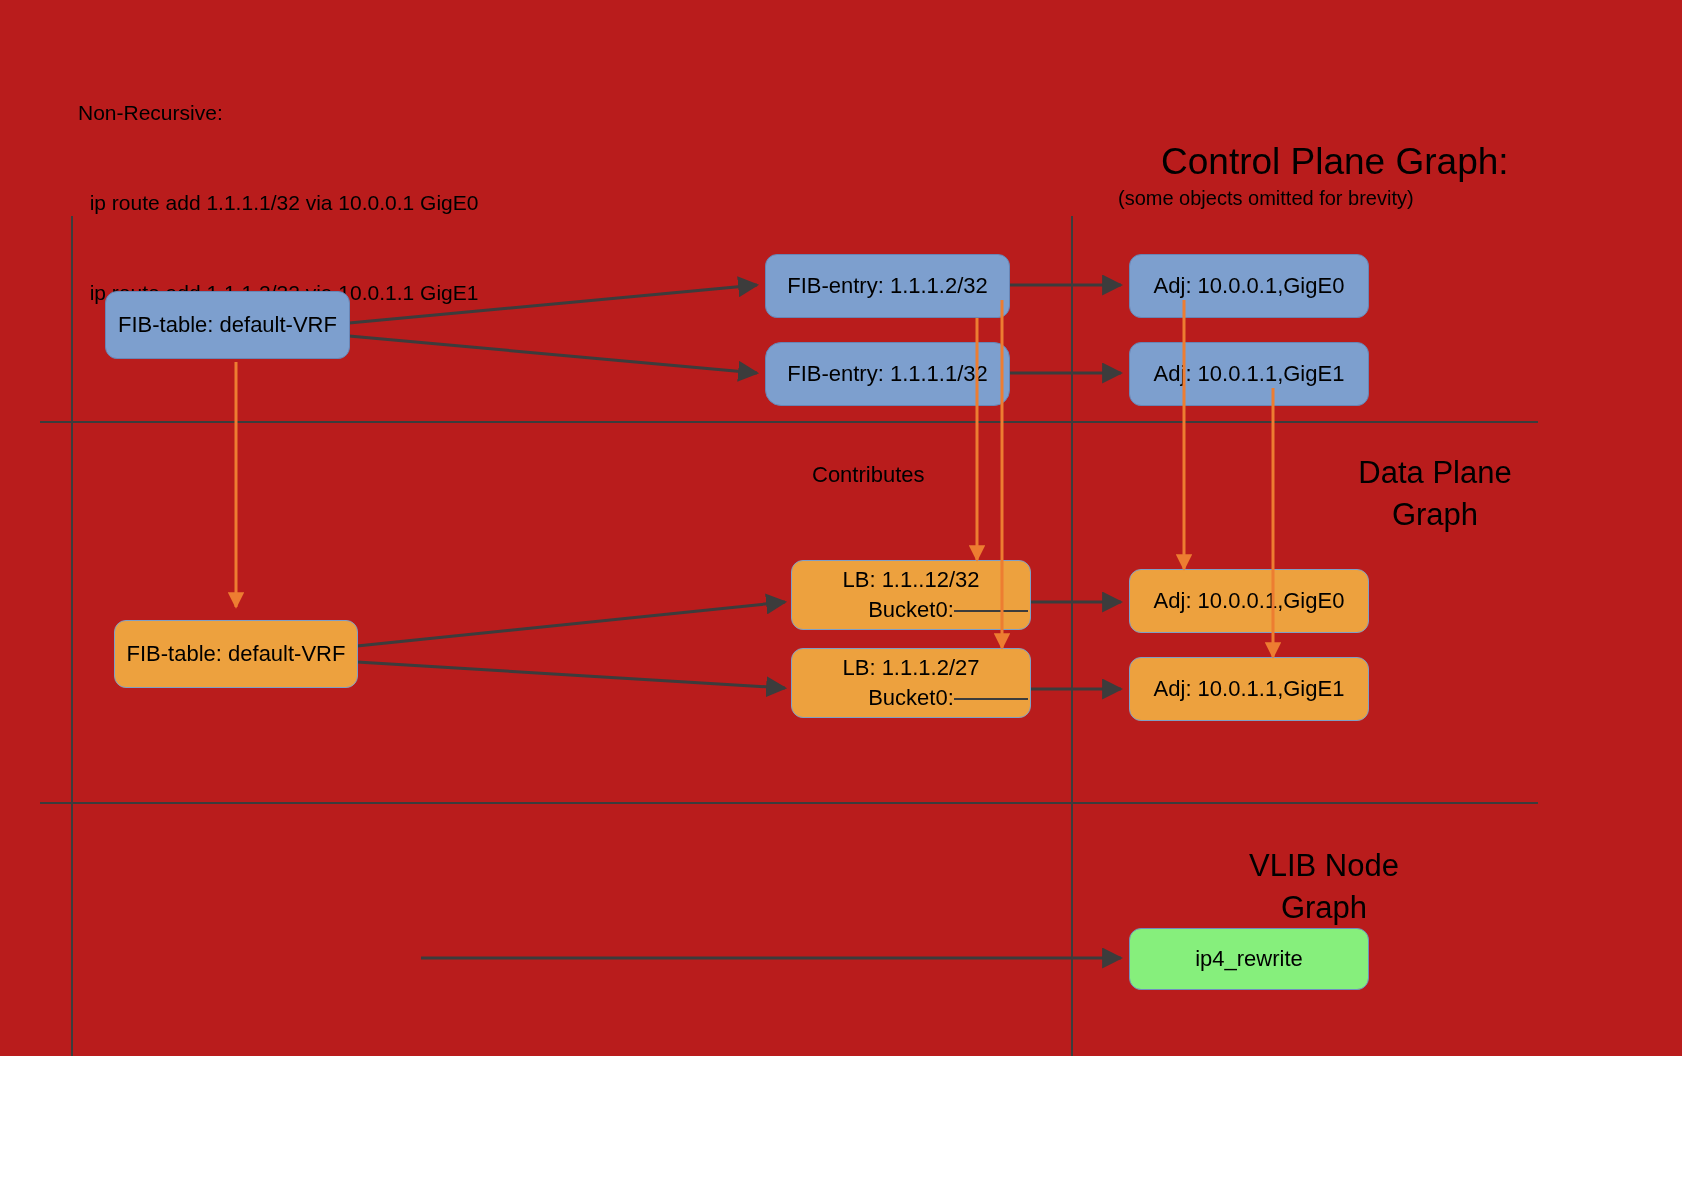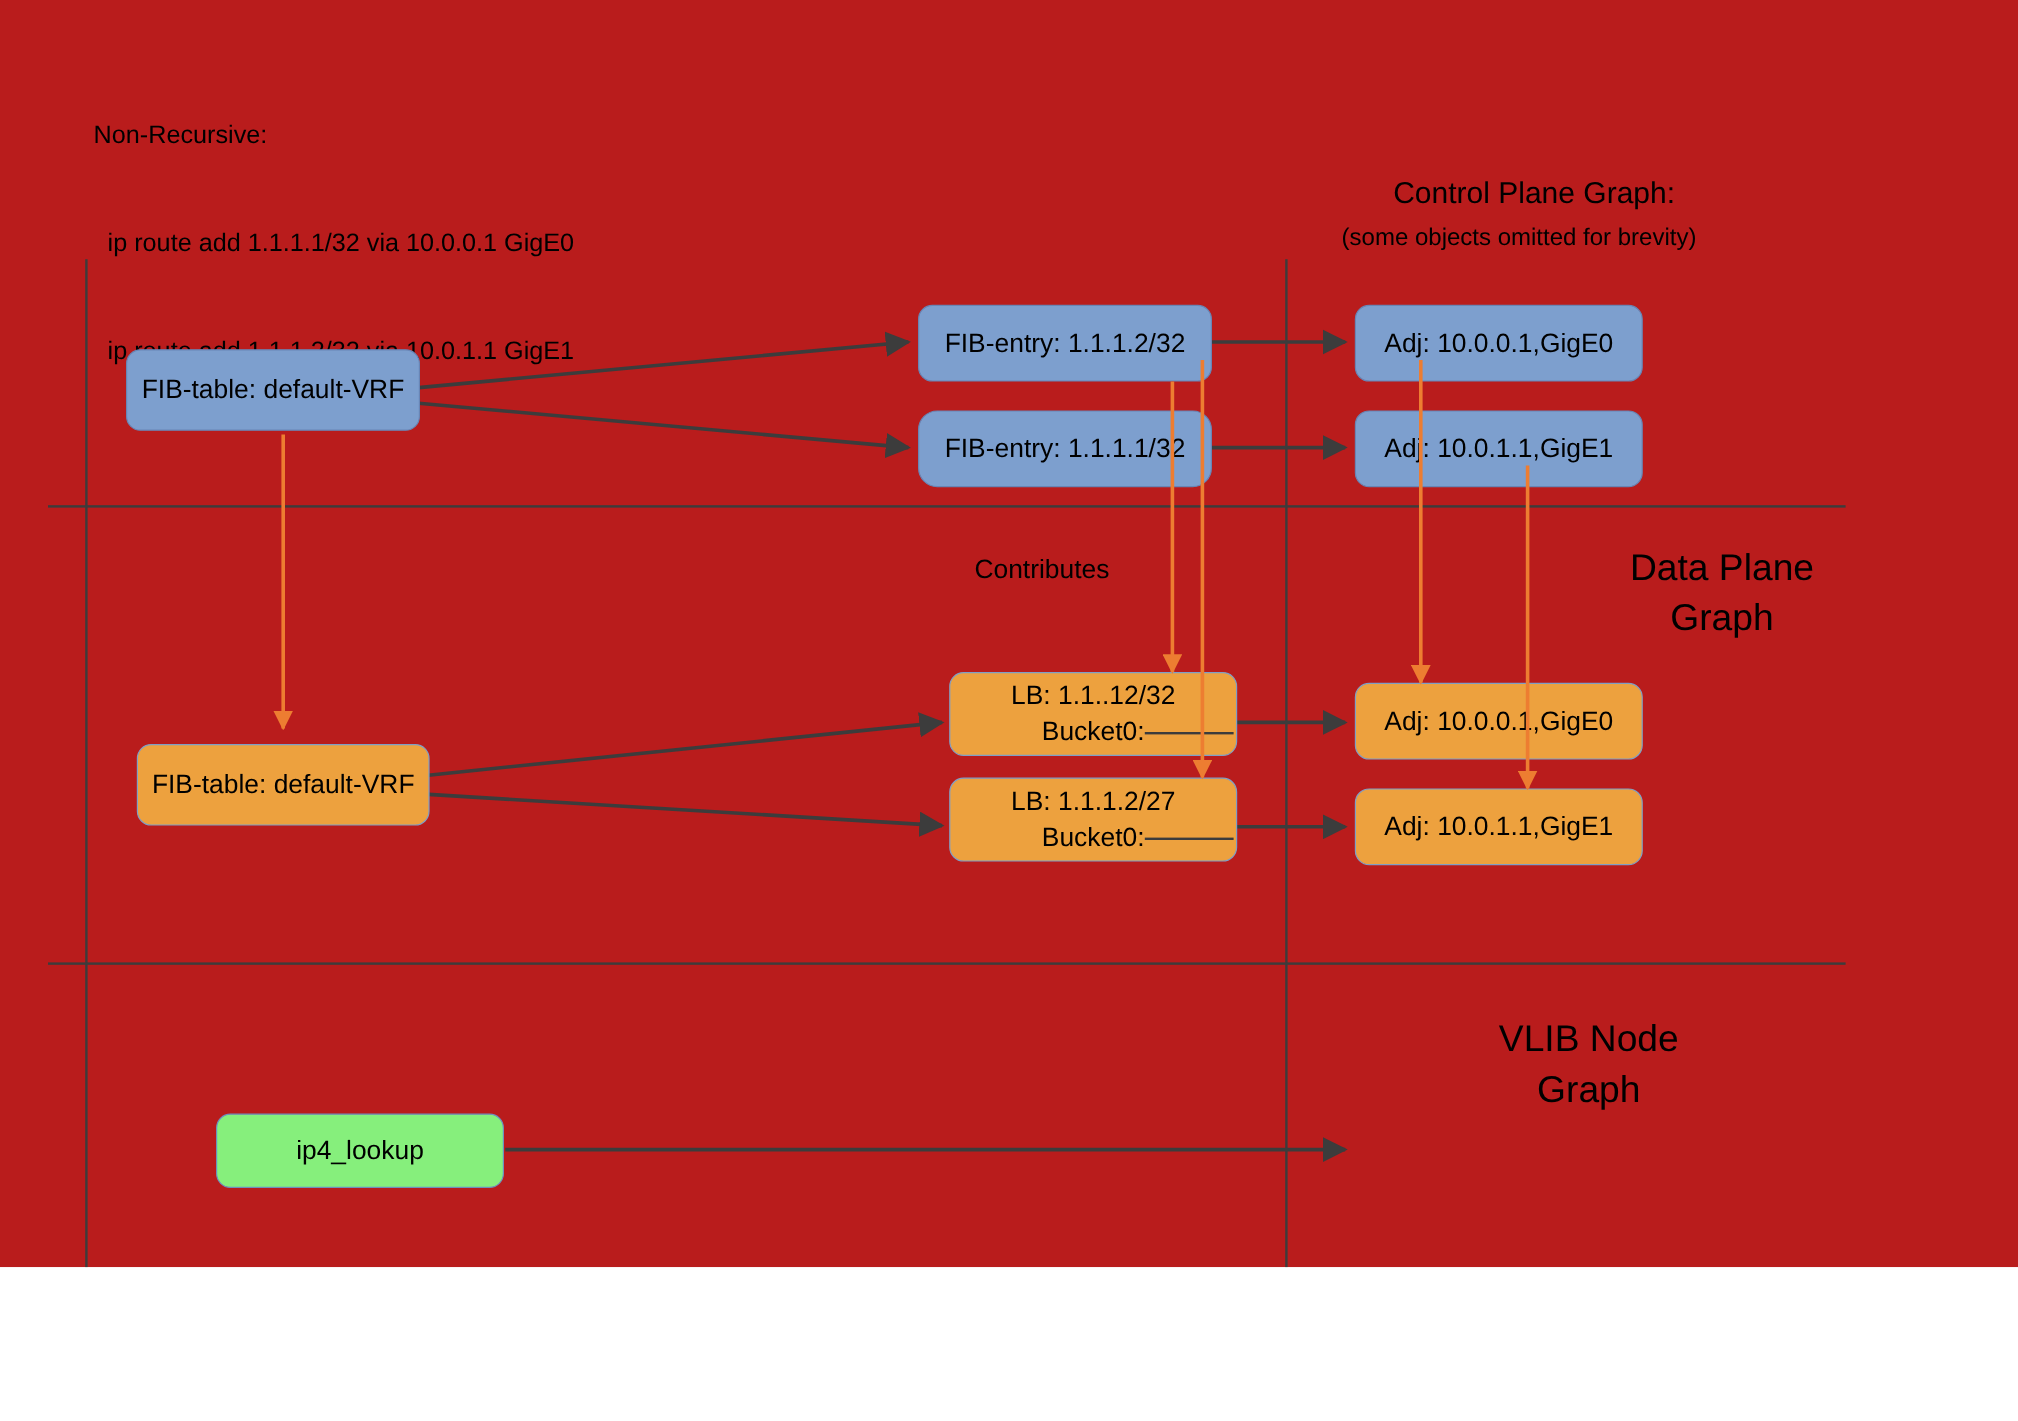--- a/index.html
+++ b/index.html
@@ -33,21 +33,21 @@
   .caption-block {
     position: absolute;
     font-size: 21px;
     line-height: 30px;
     white-space: pre;
     color: #000;
   }
   .caption-line { display: block; white-space: pre; }
   .title-big {
     position: absolute;
-    font-size: 25px;
+    font-size: 37px;
     line-height: 37px;
     color: #000;
     white-space: nowrap;
   }
   .title-sub {
     position: absolute;
     font-size: 20px;
     line-height: 25px;
     color: #000;
     white-space: nowrap;
@@ -208,24 +208,24 @@
   </div>
 
   <div class="node orange" style="left:1129px; top:569px; width:240px; height:64px;">
     <span class="node-line">Adj: 10.0.0.1,GigE0</span>
   </div>
 
   <div class="node orange" style="left:1129px; top:657px; width:240px; height:64px;">
     <span class="node-line">Adj: 10.0.1.1,GigE1</span>
   </div>
 
-  <div class="node green" style="left:180px; top:928px; width:240px; height:62px;">
-    <span class="node-line">ip4_lookup</span>
-  </div>
-
+
+  <div class="node green" style="left:1129px; top:928px; width:240px; height:62px;">
+    <span class="node-line">ip4_rewrite</span>
+  </div>
 
   <svg id="edges-over" viewBox="0 0 1682 1184">
 
     <path d="M 236 362 L 236 607" fill="none" stroke="#ed7d31" stroke-width="3" marker-end="url(#arrow-orange)"></path>
 
     <path d="M 1002 300 L 1002 648" fill="none" stroke="#ed7d31" stroke-width="3" marker-end="url(#arrow-orange)"></path>
 
     <path d="M 977 318 L 977 560" fill="none" stroke="#ed7d31" stroke-width="3" marker-end="url(#arrow-orange)"></path>
 
     <path d="M 1184 300 L 1184 569" fill="none" stroke="#ed7d31" stroke-width="3" marker-end="url(#arrow-orange)"></path>

